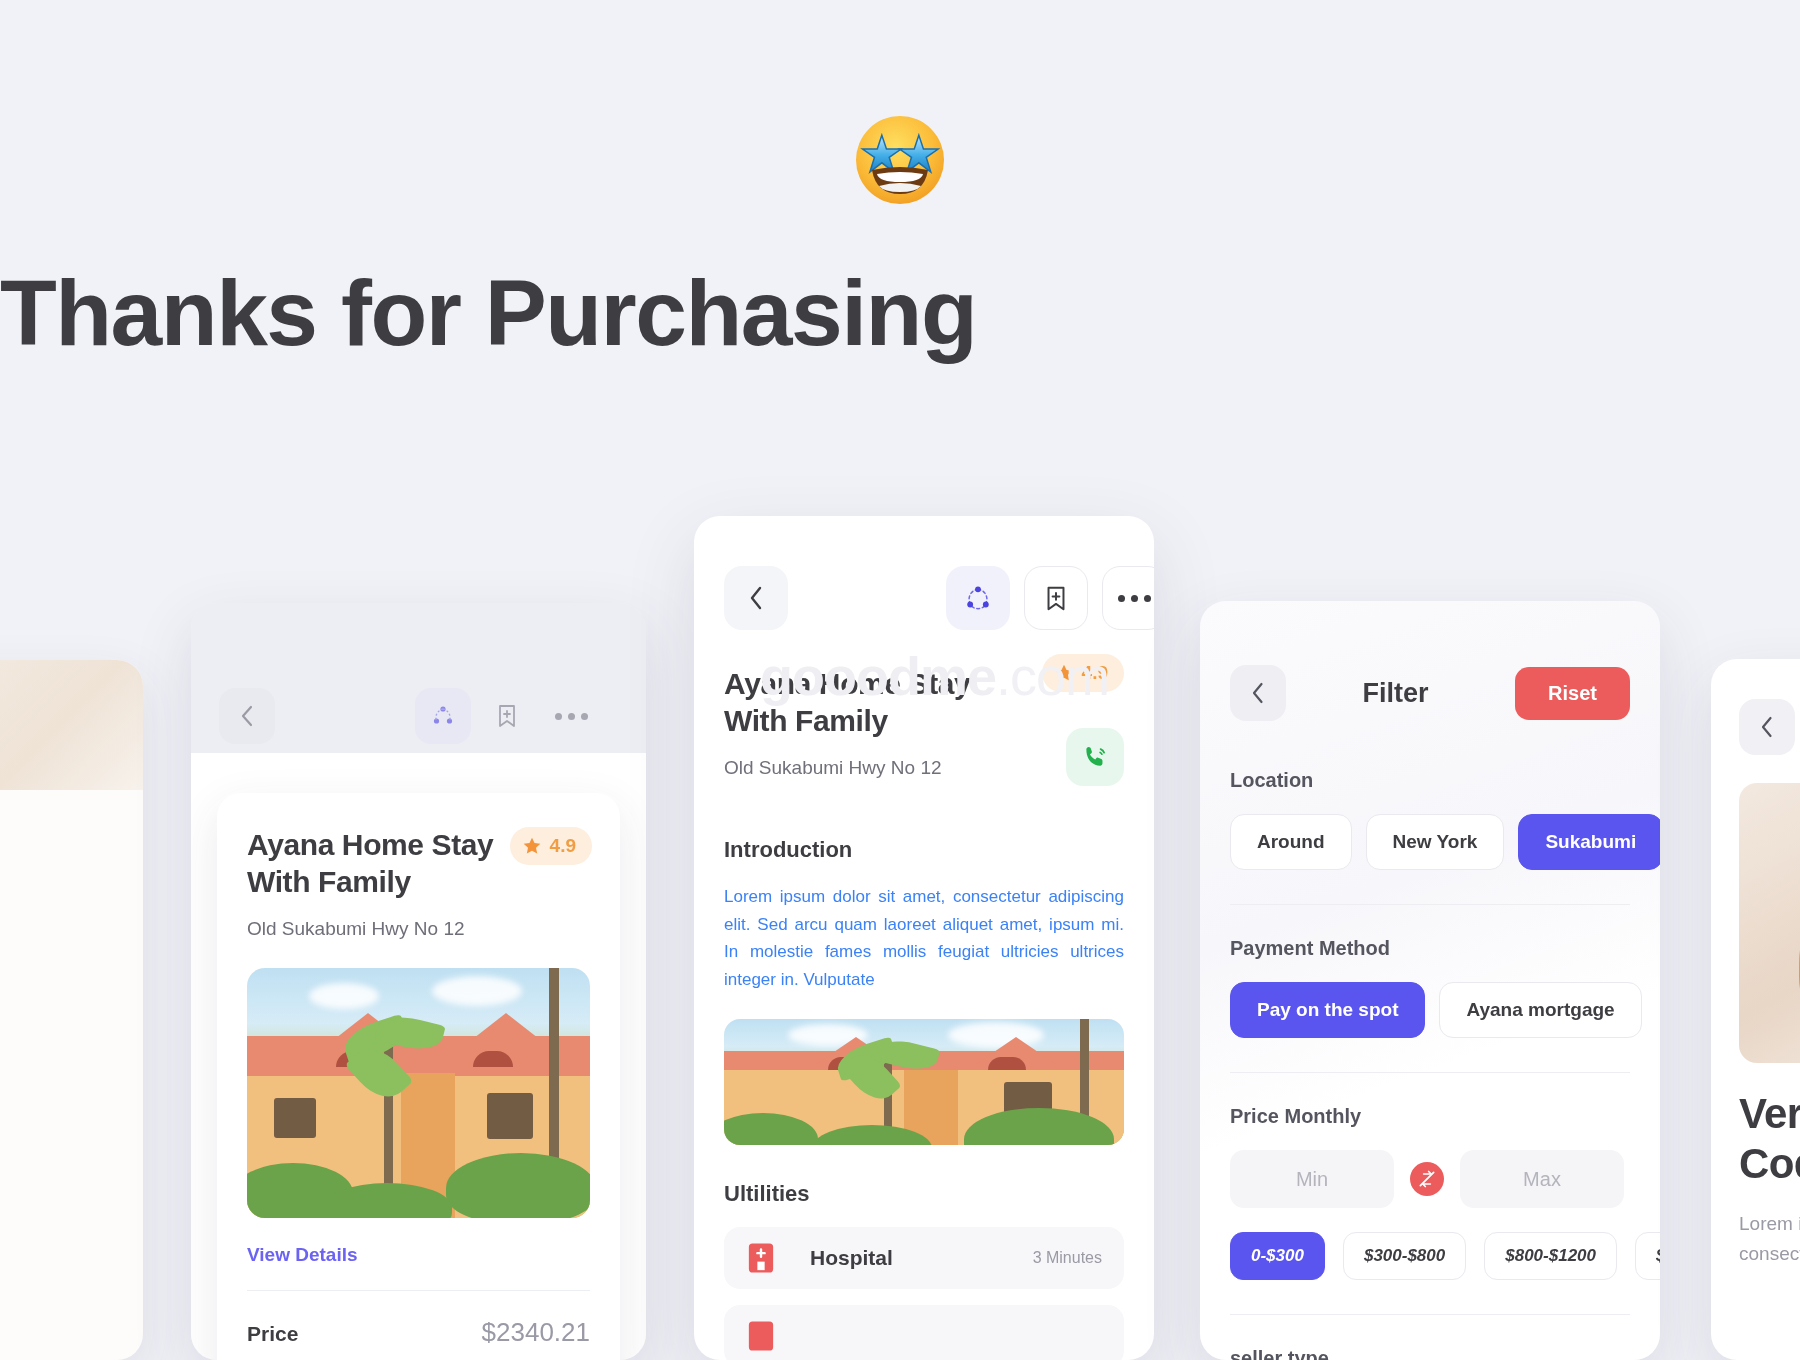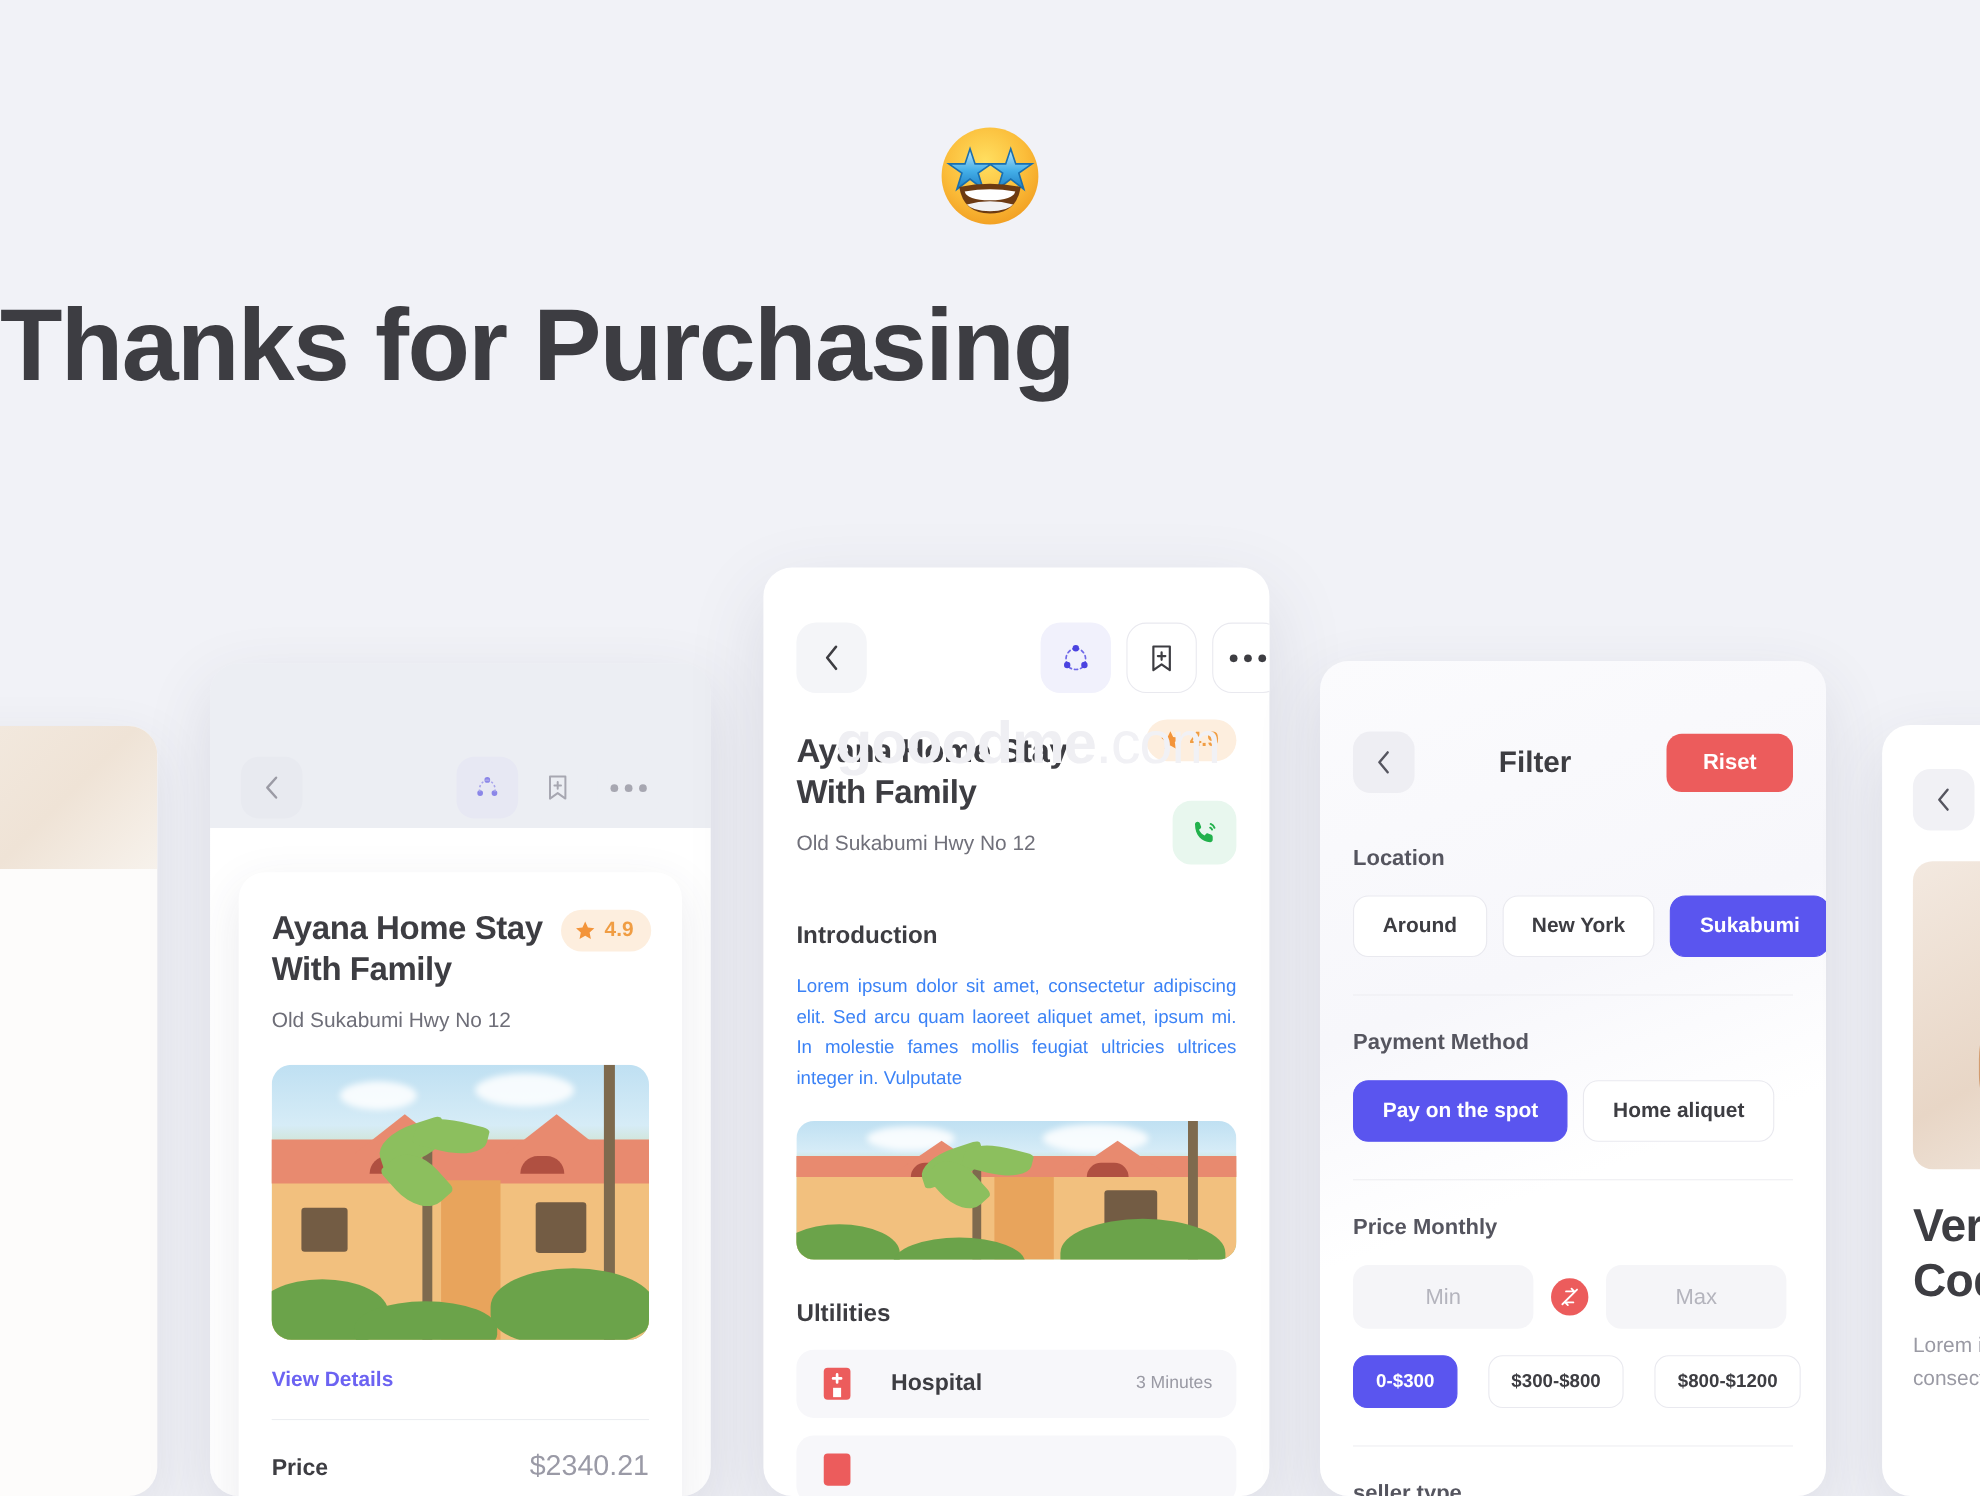--- a/index.html
+++ b/index.html
@@ -153,21 +153,21 @@
   .chip.sel { background:#5a55ef; border-color:#5a55ef; color:#fff; }
   .pr-rule { margin-top:34px; margin-right:30px; height:1px; background:#eeeef2; }
   .sec { margin-top:32px; }
   .minmax { margin-top:22px; display:flex; align-items:center; gap:16px; }
   .mm-box {
     width:164px; height:58px; background:#f5f5f8; border-radius:14px;
     display:flex; align-items:center; justify-content:center;
     font-size:20px; color:#b4b4bd;
   }
   .mm-icon { width:34px; height:34px; border-radius:50%; background:#ec5c5c; display:flex; align-items:center; justify-content:center;}
-  .price-chips { margin-top:24px; display:flex; gap:28px; white-space:nowrap; }
+  .price-chips { margin-top:24px; display:flex; gap:18px; white-space:nowrap;font-style:italic; }
   .pchip {
     border:1px solid #e9e9ef; background:#fff; border-radius:13px;
     padding:13px 20px; font-size:17px; font-weight:bold; color:#3d3d42; flex:0 0 auto;
   }
   .pchip.sel { background:#5a55ef; border-color:#5a55ef; color:#fff; }
 
   
   .phone-farright {
     left: 1688px; top: 659px;
     width: 300px; height: 701px;
@@ -423,21 +423,21 @@
         <div class="chip sel">Sukabumi</div>
 
       </div>
 
       <div class="pr-rule"></div>
 
       <div class="sec">
         <div class="pr-label">Payment Method</div>
         <div class="chip-row">
           <div class="chip sel">Pay on the spot</div>
-          <div class="chip">Home aliquet</div>
+          <div class="chip">Ayana mortgage</div>
         </div>
       </div>
 
       <div class="pr-rule"></div>
 
       <div class="sec">
         <div class="pr-label">Price Monthly</div>
         <div class="minmax">
           <div class="mm-box">Min</div>
           <div class="mm-icon">

